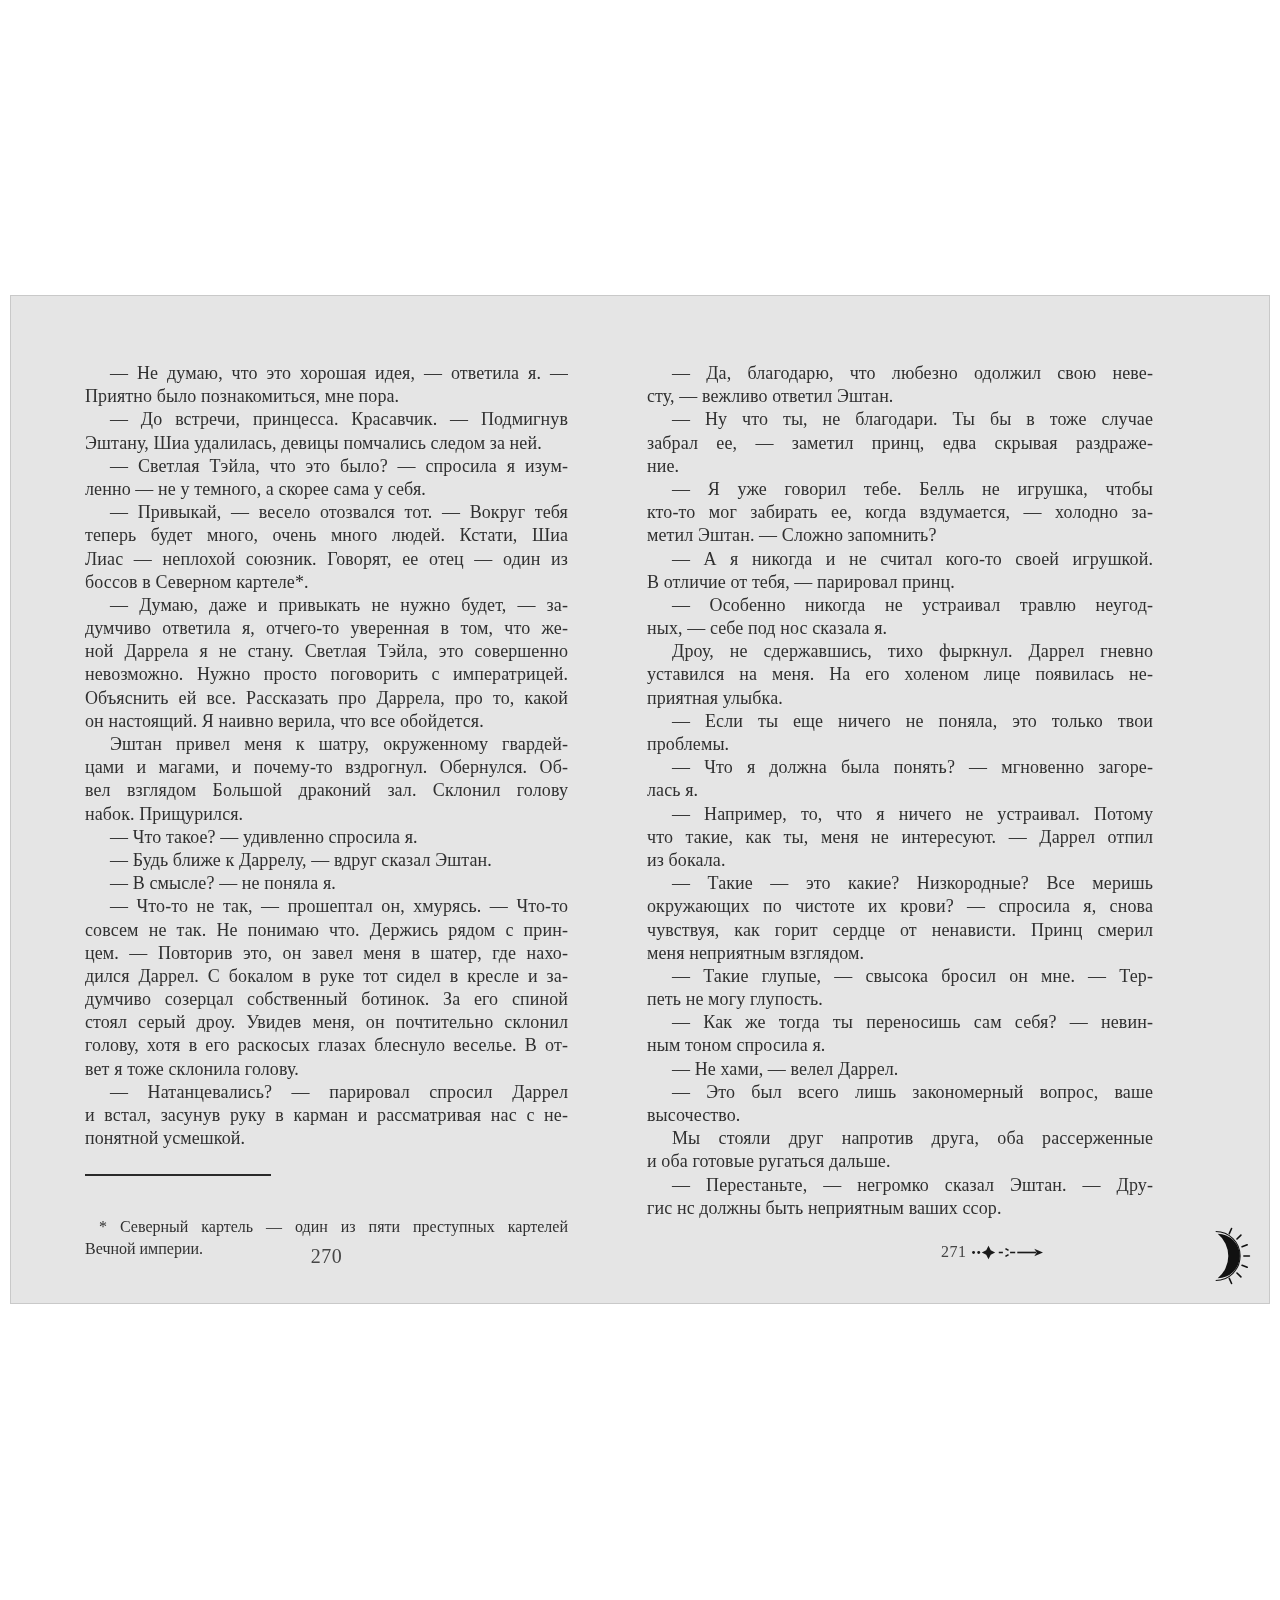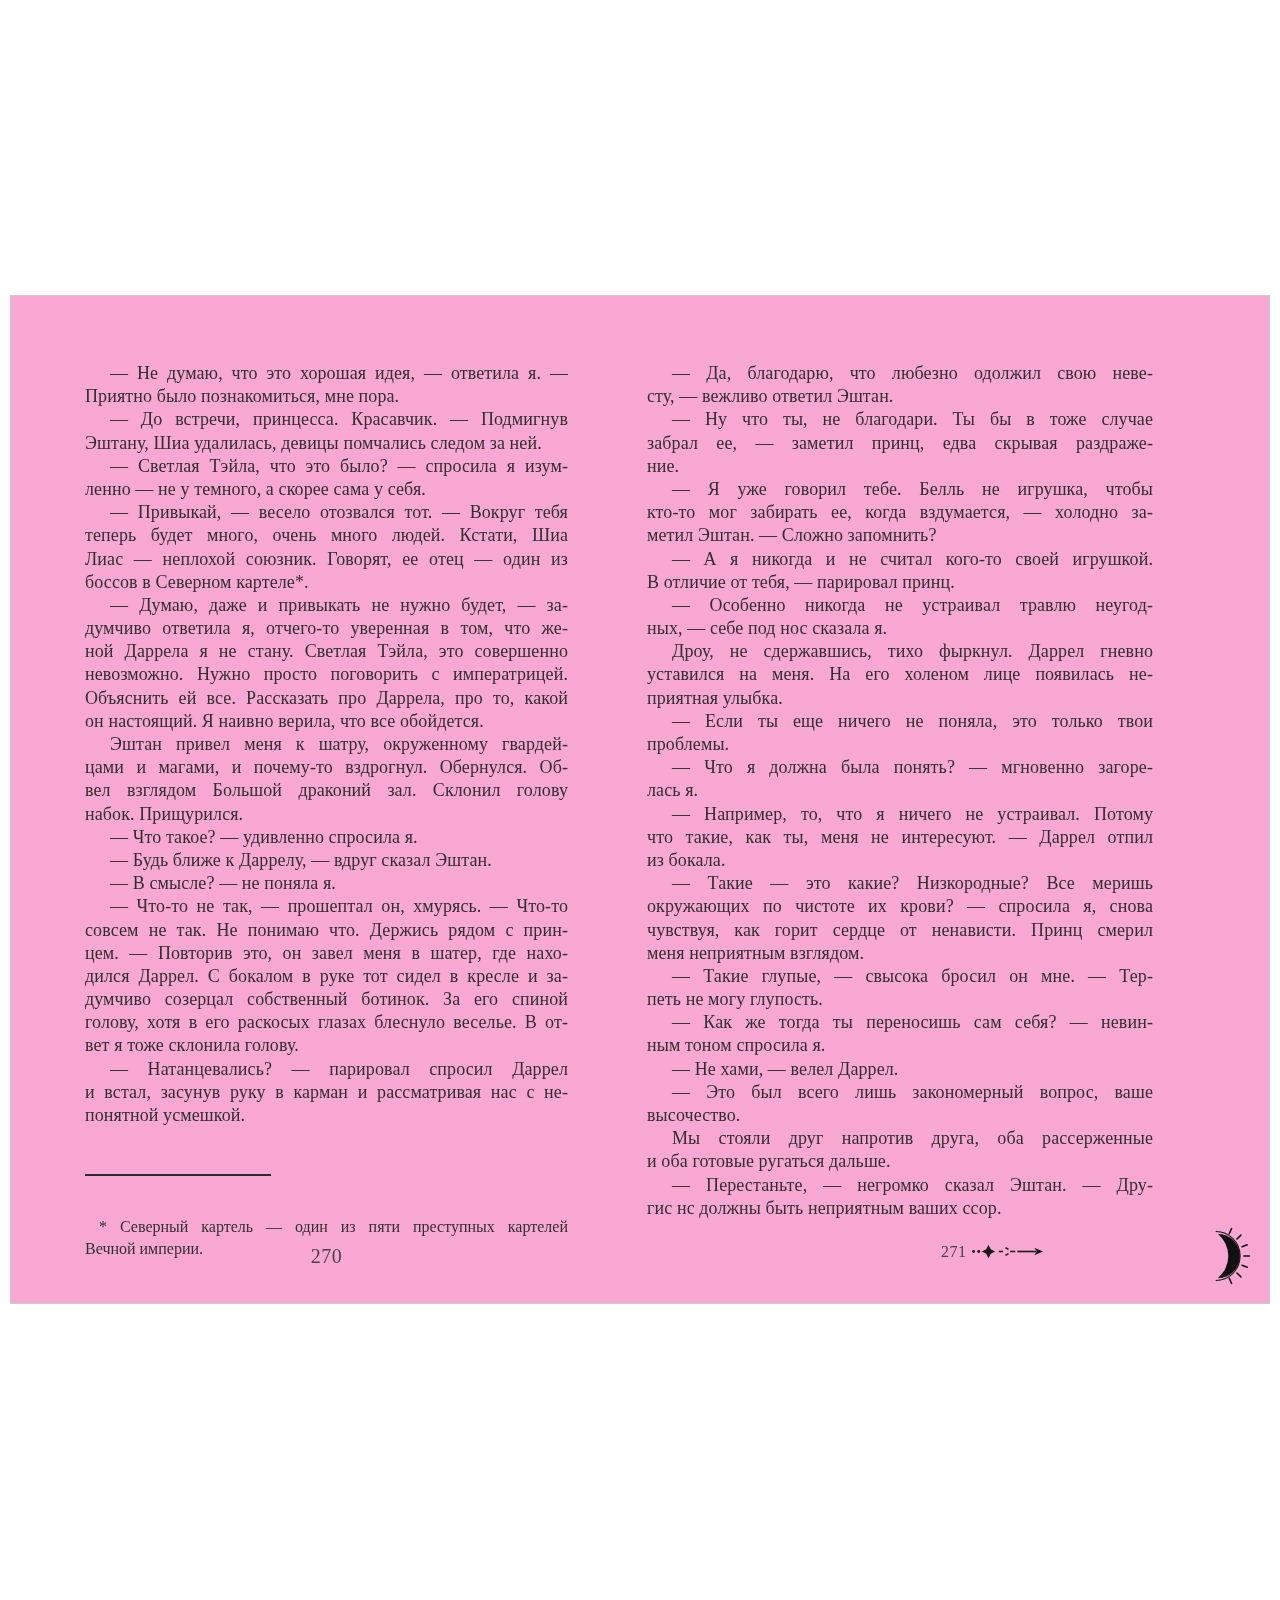--- a/index.html
+++ b/index.html
@@ -8,21 +8,21 @@
     background:#ffffff;
     position:relative;
     font-family:"Liberation Serif","DejaVu Serif",serif;
     color:#303030;
   }
   .sheet{
     position:absolute;
     left:10px;top:295px;
     width:1258px;height:1007px;
     border:1px solid #c9c9c9;
-    background:#f9a8d4;
+    background:#e5e5e5;
   }
   .col{
     position:absolute;
     top:66px;
   }
   .col-left{left:74px;width:483px;}
   .col-right{left:636px;width:506px;}
   .line{
     height:23.2px;
     overflow:hidden;
@@ -61,21 +61,21 @@
     letter-spacing:0.5px;
   }
   .pagenum-left{
     left:74px;width:483px;
     text-align:center;
   }
   .footer-right{
     position:absolute;
     left:930px;top:947px;
     display:flex;
-    align-items:flex-start;
+    align-items:flex-end;
     gap:4px;
   }
   .footer-right .num{
     font-size:16px;color:#454545;letter-spacing:0.5px;
   }
   .moon{
     position:absolute;
     left:1194px;top:929px;
     width:46px;height:62px;
   }
@@ -108,20 +108,21 @@
       <div class="line just">вел взглядом Большой драконий зал. Склонил голову</div>
       <div class="line">набок. Прищурился.</div>
       <div class="line ind">— Что такое? — удивленно спросила я.</div>
       <div class="line ind">— Будь ближе к Даррелу, — вдруг сказал Эштан.</div>
       <div class="line ind">— В смысле? — не поняла я.</div>
       <div class="line ind just">— Что-то не так, — прошептал он, хмурясь. — Что-то</div>
       <div class="line just">совсем не так. Не понимаю что. Держись рядом с прин-</div>
       <div class="line just">цем. — Повторив это, он завел меня в шатер, где нахо-</div>
       <div class="line just">дился Даррел. С бокалом в руке тот сидел в кресле и за-</div>
       <div class="line just">думчиво созерцал собственный ботинок. За его спиной</div>
+      <div class="line just">стоял серый дроу. Увидев меня, он почтительно склонил</div>
       <div class="line just">голову, хотя в его раскосых глазах блеснуло веселье. В от-</div>
       <div class="line">вет я тоже склонила голову.</div>
       <div class="line ind just">— Натанцевались? — парировал спросил Даррел</div>
       <div class="line just">и встал, засунув руку в карман и рассматривая нас с не-</div>
       <div class="line">понятной усмешкой.</div>
     </div>
 
   <div class="col col-right" id="right-lines">
       <div class="line ind just">— Да, благодарю, что любезно одолжил свою неве-</div>
       <div class="line">сту, — вежливо ответил Эштан.</div>

